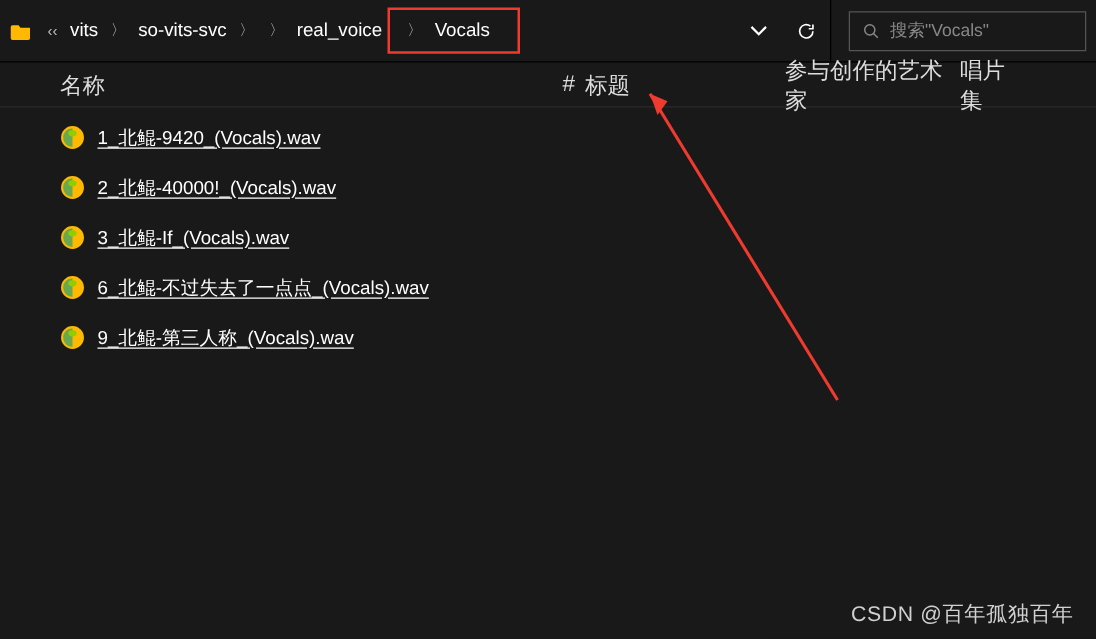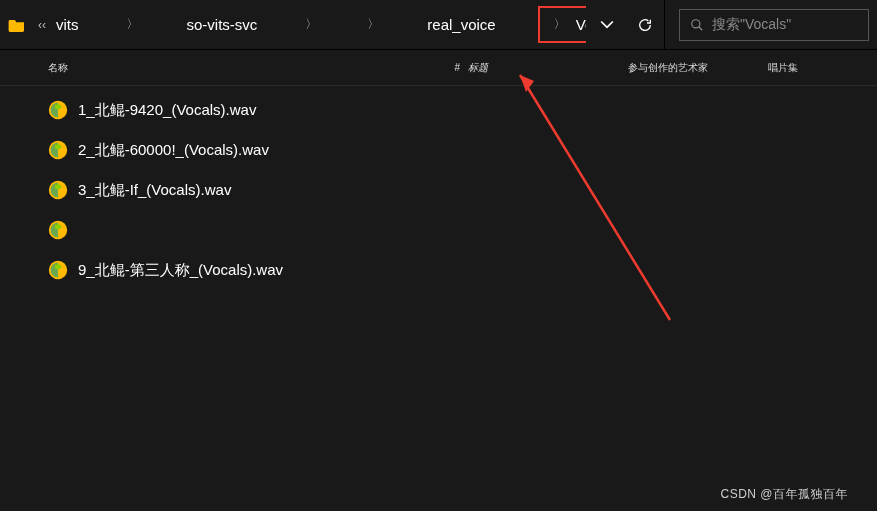--- a/index.html
+++ b/index.html
@@ -1,37 +1,37 @@
 <!DOCTYPE html>
 <html><head>
 <meta charset="utf-8">
 <style>
   * { margin: 0; padding: 0; box-sizing: border-box; font-family: "Segoe UI", "Microsoft YaHei", sans-serif; }
   body { background: #191919; color: #fff; width: 877px; height: 511px; overflow: hidden; position: relative; }
   .toolbar { display: flex; align-items: center; height: 50px; padding: 0 8px; border-bottom: 1px solid #000; background:#191919; }
   .folder-ico { width:18px; height:14px; margin-right:6px; display:inline-flex; }
-  .crumbs { display:flex; align-items:center; flex:1; height:50px; overflow:hidden; white-space:nowrap; font-size:15px;gap:38px; }
+  .crumbs { display:flex; align-items:center; flex:1; height:50px; overflow:hidden; white-space:nowrap; font-size:15px; }
   .crumb-sep { color:#bbb; padding:0 6px; font-size:12px; }
   .crumb { color:#fff; padding:2px 4px; }
   .crumb-last-box { border:2px solid #ef3b2f; padding:6px 18px 6px 8px; display:inline-flex; align-items:center; }
   .tool-btn { width:34px; height:34px; display:inline-flex; align-items:center; justify-content:center; color:#fff; margin-left:4px; }
   .searchbox { display:flex; align-items:center; border:1px solid #555; height:32px; margin-left:12px; padding:0 10px; min-width:190px; color:#888; font-size:14px; background:#191919; }
   .searchbox svg { margin-right:8px; flex-shrink:0; }
   .divider-v { width:1px; height:50px; background:#000; margin:0 2px; }
-  .headers { display:flex; align-items:center; height:36px; padding-left:48px; border-bottom:1px solid #2a2a2a; font-size:10px; color:#ddd; }
+  .headers { display:flex; align-items:center; height:36px; padding-left:48px; border-bottom:1px solid #2a2a2a; font-size:18px; color:#ddd; }
   .col-name { flex:0 0 380px; }
   .col-num  { flex:0 0 40px; text-align:right; padding-right:8px;}
-  .col-title{ flex:0 0 160px; position:relative;font-style:italic;}
+  .col-title{ flex:0 0 160px; position:relative;}
   .col-artist{ flex:0 0 140px; }
   .col-album{ flex:0 0 50px; }
   .filelist { padding:4px 0 0 0; }
   .row { display:flex; align-items:center; height:40px; padding-left:48px; font-size:15px; color:#fff; }
-  .row .name { text-underline-offset:3px; cursor:pointer; }
+  .row .name { text-decoration: underline; text-underline-offset:3px; cursor:pointer; }
   .file-ico { width:20px; height:20px; margin-right:10px; display:inline-flex; align-items:center; justify-content:center; }
-  .watermark { position:absolute; right:29px; bottom:8px; color:#d0d0d0; font-size:12px; letter-spacing:0.5px; pointer-events:none; }
+  .watermark { position:absolute; right:18px; bottom:8px; color:#d0d0d0; font-size:17px; letter-spacing:0.5px; pointer-events:none; }
   .red-arrow { position:absolute; left:500px; top:60px; pointer-events:none; }
 </style>
 </head>
 <body>
 
 <div class="toolbar">
   <span class="folder-ico">
     <svg viewBox="0 0 24 20" width="18" height="14">
         <path fill="#ffb900" d="M2 3h7l2 3h11v12a2 2 0 0 1-2 2H2a2 2 0 0 1-2-2V5a2 2 0 0 1 2-2z"></path>
       </svg>
@@ -91,40 +91,41 @@
       <span class="name">1_北鲲-9420_(Vocals).wav</span>
     </div>
     <div class="row">
       <span class="file-ico">
         <svg viewBox="0 0 24 24" width="20" height="20">
           <circle cx="12" cy="12" r="11" fill="#ffb900"></circle>
           <path d="M12 3a9 9 0 0 0 0 18" fill="#6aa84f"></path>
           <ellipse cx="12" cy="8" rx="4" ry="3" fill="#8fce00"></ellipse>
         </svg>
       </span>
-      <span class="name">2_北鲲-60000!_(Vocals).wav</span>
+      <span class="name">2_北鲲-40000!_(Vocals).wav</span>
     </div>
     <div class="row">
       <span class="file-ico">
         <svg viewBox="0 0 24 24" width="20" height="20">
           <circle cx="12" cy="12" r="11" fill="#ffb900"></circle>
           <path d="M12 3a9 9 0 0 0 0 18" fill="#6aa84f"></path>
           <ellipse cx="12" cy="8" rx="4" ry="3" fill="#8fce00"></ellipse>
         </svg>
       </span>
       <span class="name">3_北鲲-If_(Vocals).wav</span>
     </div>
     <div class="row">
       <span class="file-ico">
         <svg viewBox="0 0 24 24" width="20" height="20">
           <circle cx="12" cy="12" r="11" fill="#ffb900"></circle>
           <path d="M12 3a9 9 0 0 0 0 18" fill="#6aa84f"></path>
           <ellipse cx="12" cy="8" rx="4" ry="3" fill="#8fce00"></ellipse>
         </svg>
       </span>
+      <span class="name">6_北鲲-不过失去了一点点_(Vocals).wav</span>
     </div>
     <div class="row">
       <span class="file-ico">
         <svg viewBox="0 0 24 24" width="20" height="20">
           <circle cx="12" cy="12" r="11" fill="#ffb900"></circle>
           <path d="M12 3a9 9 0 0 0 0 18" fill="#6aa84f"></path>
           <ellipse cx="12" cy="8" rx="4" ry="3" fill="#8fce00"></ellipse>
         </svg>
       </span>
       <span class="name">9_北鲲-第三人称_(Vocals).wav</span>

